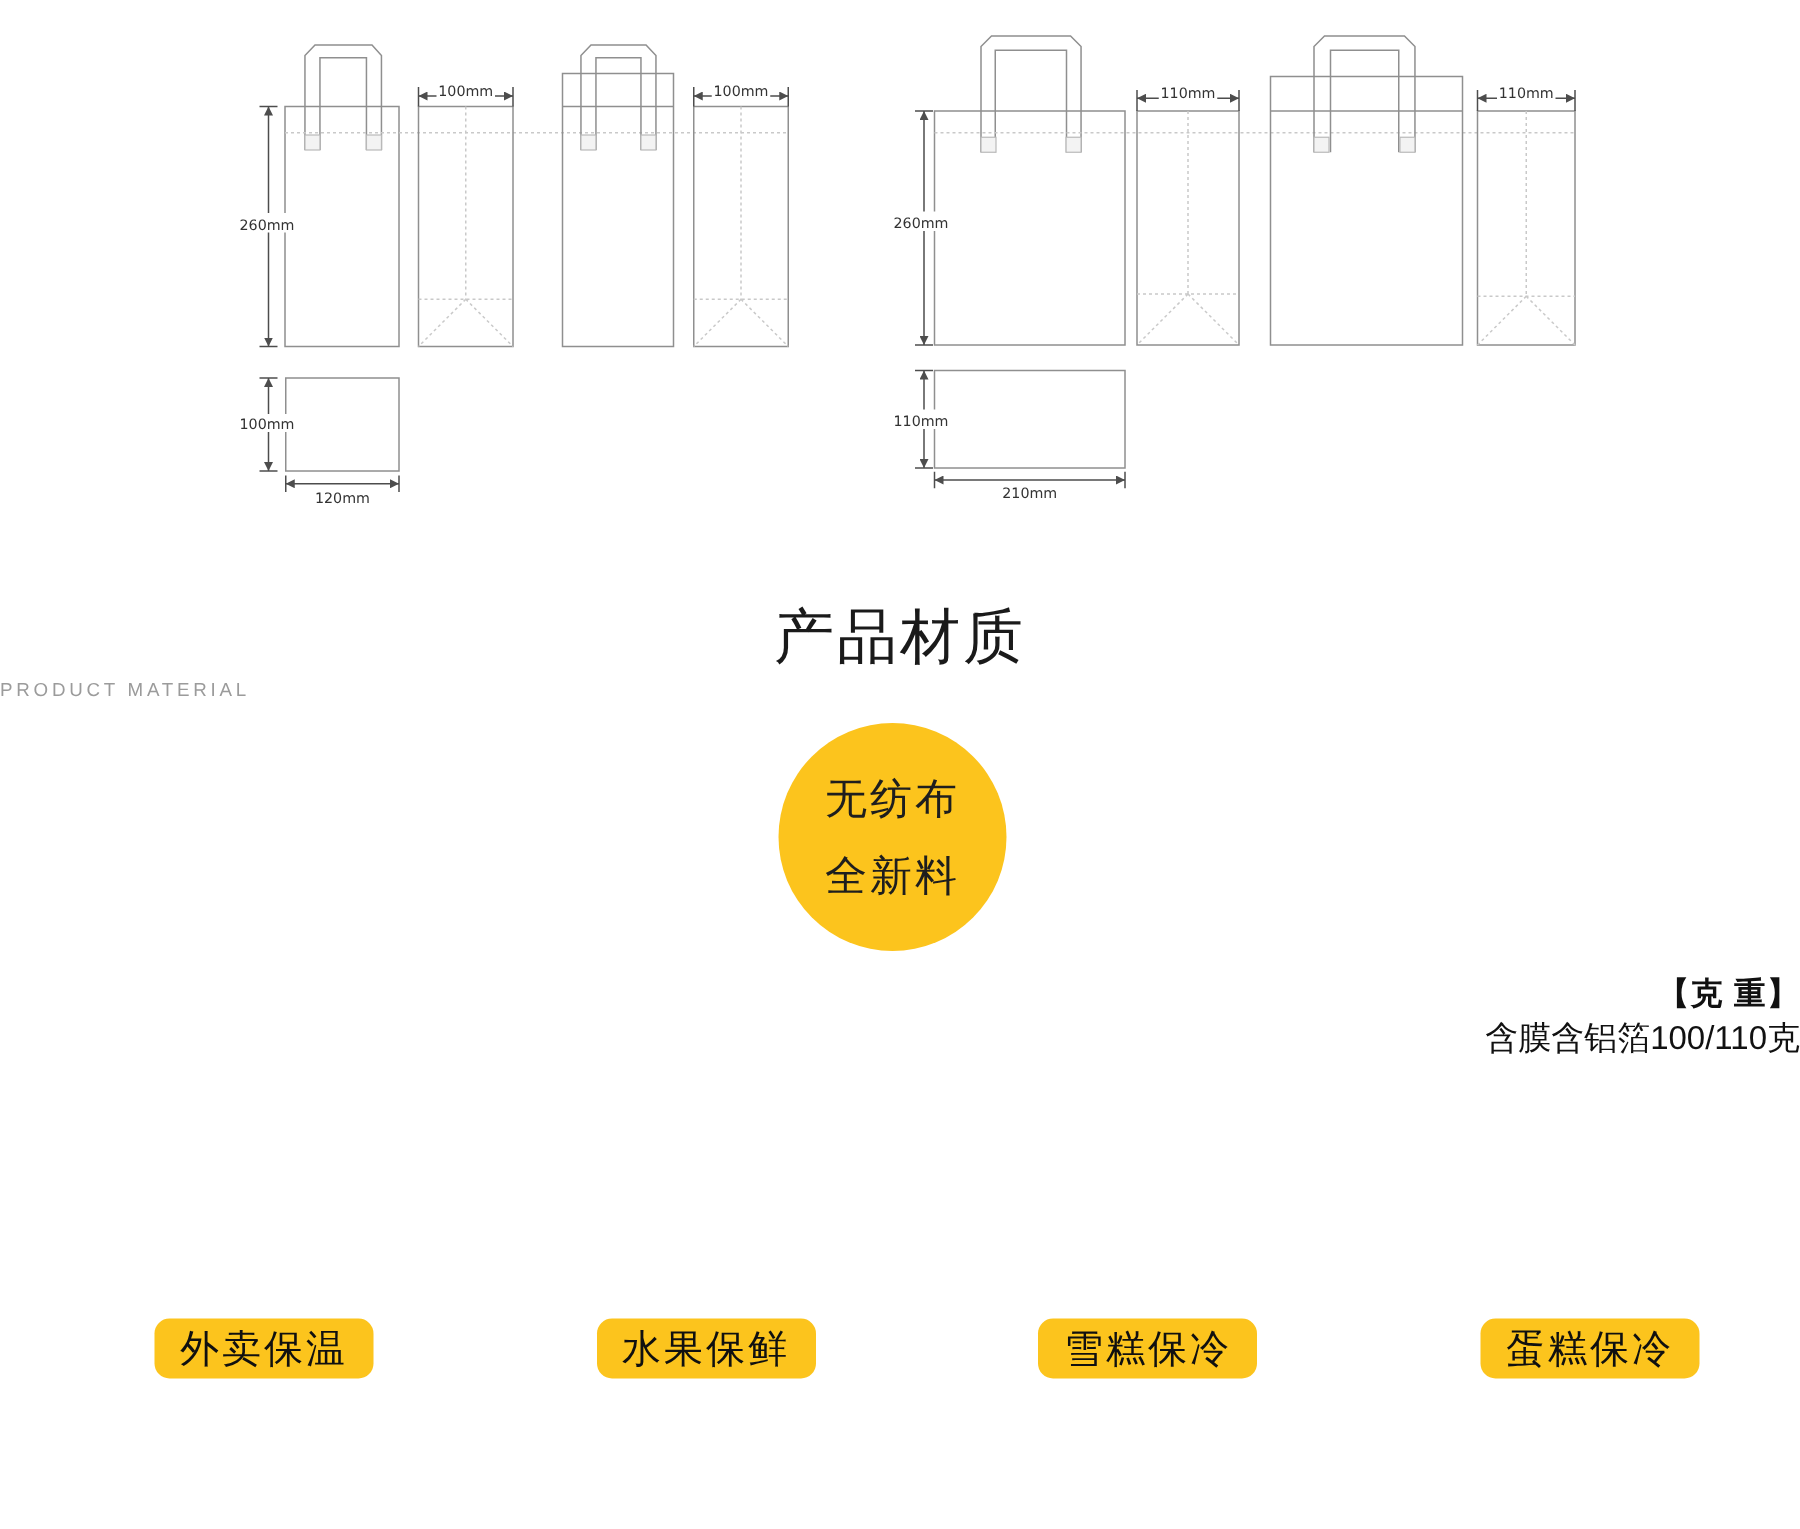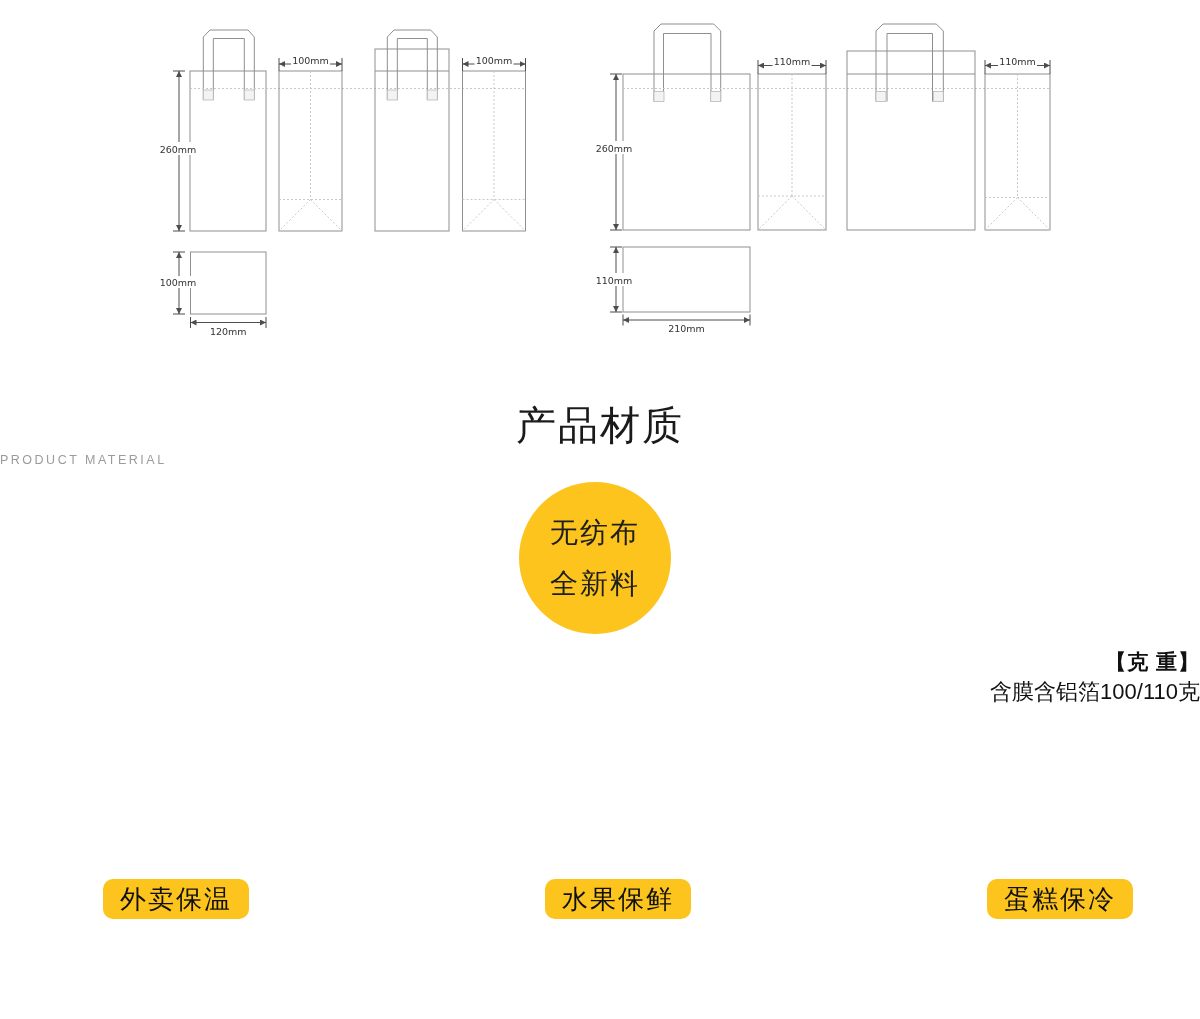--- a/index.html
+++ b/index.html
@@ -193,16 +193,17 @@
     <div class="line">全新料</div>
   </div>
 
   <div class="weight-title">【克 重】</div>
   <div class="weight-desc">含膜含铝箔100/110克</div>
 
 
   <div class="pills">
     <span class="pill">外卖保温</span>
     <span class="pill">水果保鲜</span>
+    <span class="pill">雪糕保冷</span>
     <span class="pill">蛋糕保冷</span>
   </div>
 
 </div>
 
 </body></html>

